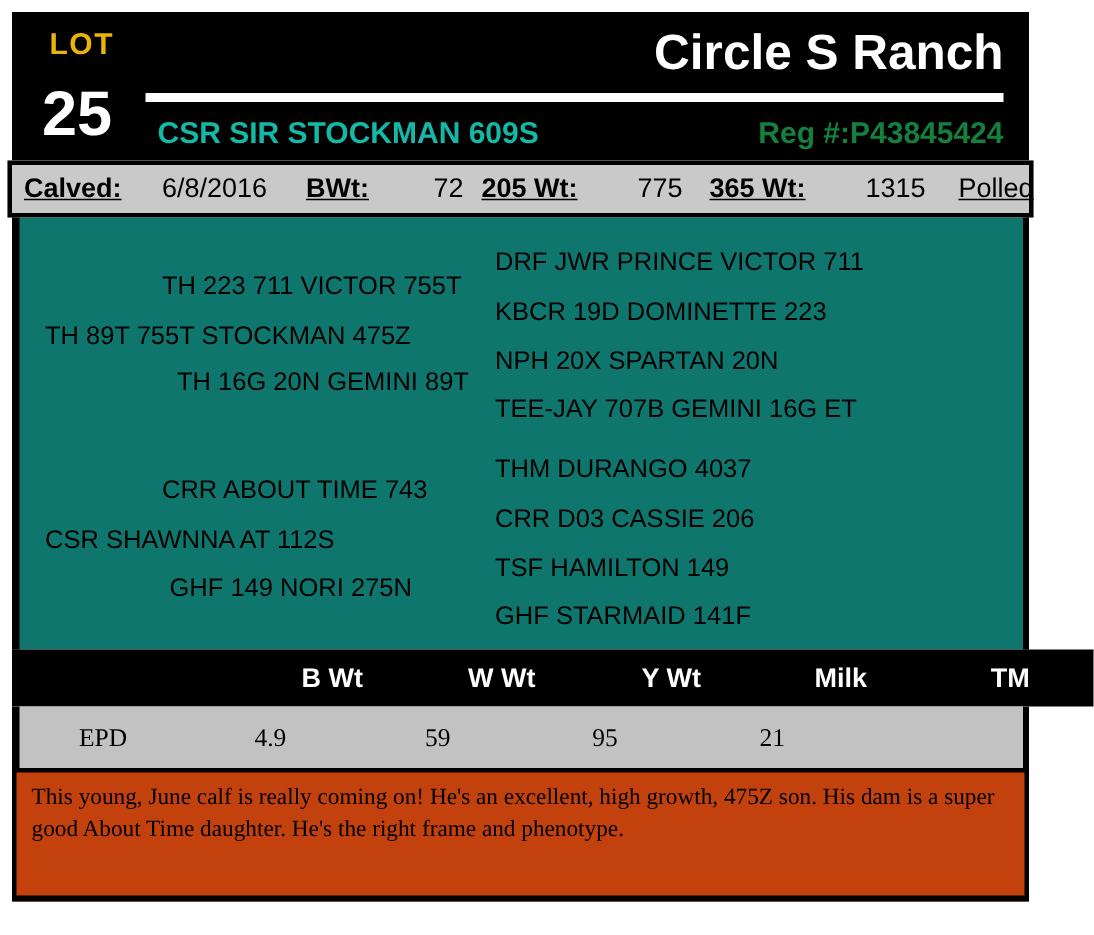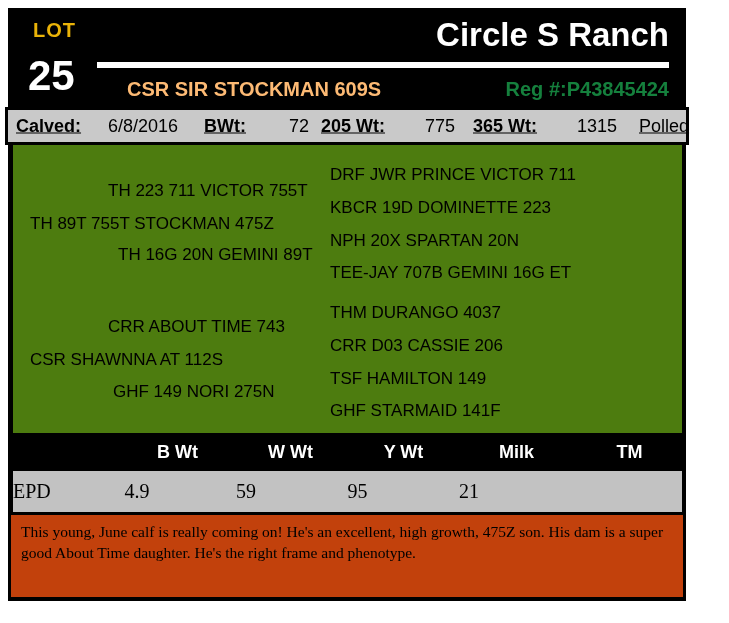--- a/index.html
+++ b/index.html
@@ -6,43 +6,43 @@
   body { width:729px; height:623px; background:#ffffff; position:relative;
          font-family:"Liberation Sans", sans-serif; color:#000; }
   .card { position:absolute; left:8px; top:8px; width:678px; height:593px; }
 
   
   .hdr { position:absolute; left:0; top:0; width:678px; height:99px; background:#000; }
   .lot-label  { position:absolute; left:25px; top:11px; color:#eab308; font-weight:bold; font-size:20px; letter-spacing:1px; }
   .lot-number { position:absolute; left:20px; top:44px; color:#fff; font-weight:bold; font-size:42px; }
   .ranch-name { position:absolute; right:17px; top:8px; color:#fff; font-weight:bold; font-size:33px; }
   .hdr-line   { position:absolute; left:89px; top:54px; width:572px; height:6px; background:#fff; }
-  .animal-name{ position:absolute; left:97px; top:70px; color:#fdba74; font-weight:bold; font-size:20px;margin-left:22px; }
+  .animal-name{ position:absolute; left:97px; top:70px; color:#14b8a6; font-weight:bold; font-size:20px; }
   .reg-number { position:absolute; right:17px; top:70px; color:#15803d; font-weight:bold; font-size:20px; }
 
   
   .infobar { position:absolute; left:-3px; top:99px; width:684px; height:38px; background:#c9c9c9;
              border:3px solid #000; box-sizing:border-box; font-size:18px; }
   .infobar span { position:absolute; top:50%; transform:translateY(-50%); white-space:nowrap; }
   .ib-label { font-weight:bold; text-decoration:underline; }
   .ib-under { text-decoration:underline; }
 
   
-  .pedigree { position:absolute; left:0; top:137px; width:678px; height:288px; background:#4d7c0f;
+  .pedigree { position:absolute; left:0; top:137px; width:678px; height:288px; background:#0f766e;
               border-left:5px solid #000; border-right:4px solid #000; box-sizing:border-box; }
   .ped { position:absolute; font-size:17px; white-space:nowrap; }
 
   
   .epd-head { position:absolute; left:0; top:425px; width:678px; height:38px; background:#000;
-              display:flex; align-items:center; }
+              display:flex; align-items:center;padding-left:44px; }
   .epd-head div { flex:1; text-align:center; color:#fff; font-weight:bold; font-size:18px; }
   .epd-row  { position:absolute; left:0; top:463px; width:678px; height:41px; background:#c2c2c2;
               border-left:5px solid #000; border-right:4px solid #000; box-sizing:border-box;
               display:flex; align-items:center; font-family:"Liberation Serif", serif; }
-  .epd-row div { flex:1; font-size:20px; }
+  .epd-row div { flex:1; text-align:center; font-size:17px; }
 
   
   .descbox { position:absolute; left:0; top:504px; width:678px; height:89px; background:#c2410c;
              border:3px solid #000; border-bottom-width:4px; box-sizing:border-box; }
   .descbox p { margin:6px 10px 0 10px; font-family:"Liberation Serif", serif;
                font-size:15.5px; line-height:21px; max-width:650px; }
 </style>
 </head>
 <body>
 

